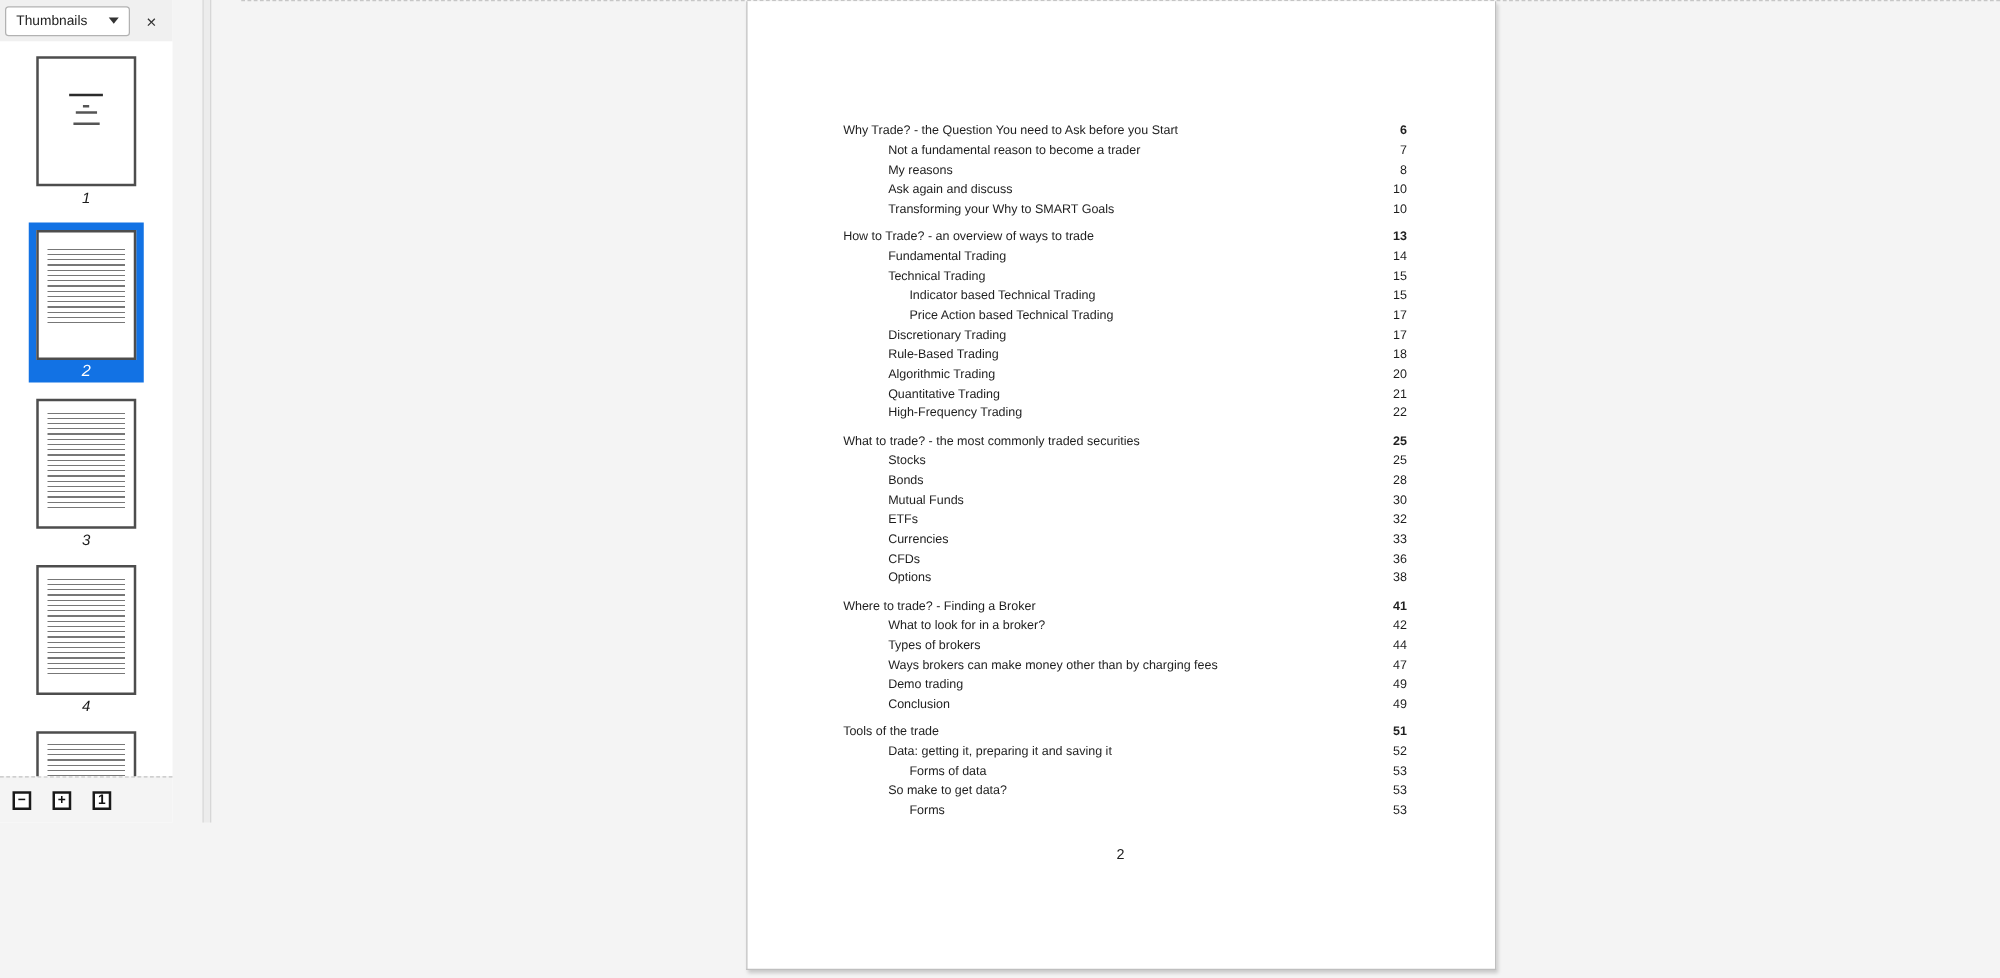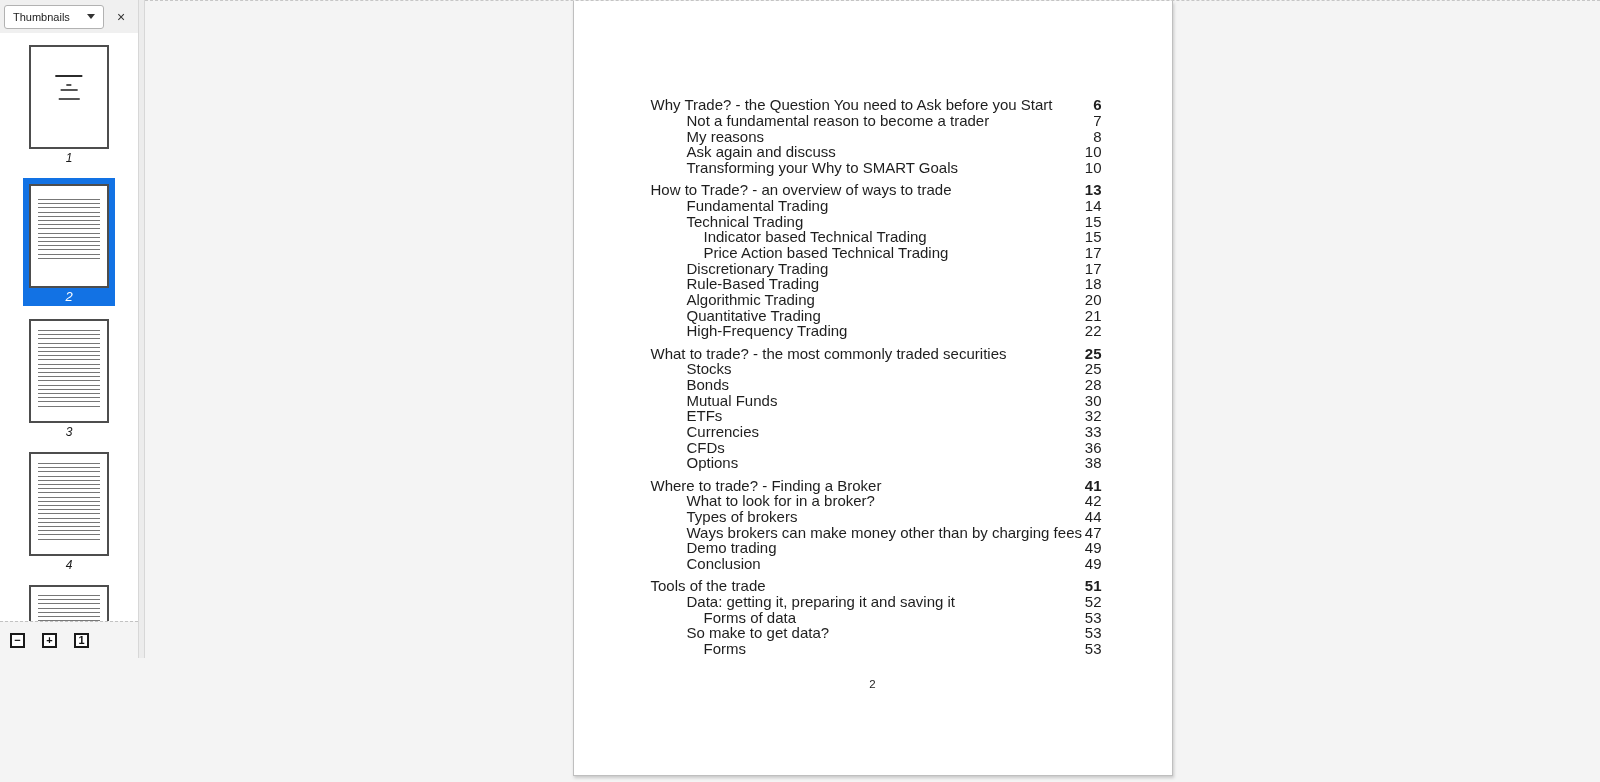--- a/index.html
+++ b/index.html
@@ -1,18 +1,18 @@
 <!DOCTYPE html>
 <html style="--sel: #1272e4;"><head>
 <meta charset="utf-8">
 <style>
   * { margin:0; padding:0; box-sizing:border-box; }
   html,body { width:1600px; height:782px; overflow:hidden; background:#f4f4f4;
               font-family:"Liberation Sans", sans-serif; }
-  .app { display:flex; width:1600px; height:658px; }
+  .app { display:flex; width:1600px; height:658px;gap:24px; }
 
   
   .sidebar { width:138px; background:#fff; display:flex; flex-direction:column; flex:none; }
   .sidebar-header { height:33px; background:#f0f0f0; display:flex; align-items:center;
                     padding:0 4px; flex:none; }
   .thumb-dropdown { display:flex; align-items:center; justify-content:space-between;
                     width:100px; height:24px; background:#fff; border:1px solid #b2b2b2;
                     border-radius:3px; padding:0 8px; font-size:11px; color:#222;
                     font-family:"Liberation Sans",sans-serif; cursor:pointer; }
   .caret { width:0; height:0; border-left:4px solid transparent; border-right:4px solid transparent;
@@ -52,21 +52,21 @@
 
   
   .splitter { width:7px; background:#ececec; border-left:1px solid #d7d7d7;
               border-right:1px solid #d7d7d7; flex:none; cursor:col-resize; }
 
   
   .viewer { flex:1; background:#f4f4f4; border-top:1px dashed #c6c6c6;
             display:flex; justify-content:center; }
   .page { width:600px; height:775px; background:#fff; border:1px solid #bfbfbf; border-top:none;
           box-shadow:1px 2px 3px rgba(0,0,0,0.18); }
-  .toc { padding:96px 70px 0 77px; font-size:15px; color:#1e1e1e; }
+  .toc { padding:96px 70px 0 77px; font-size:10px; color:#1e1e1e; }
   .toc-section { margin-bottom:6.5px; }
   .toc-row { display:flex; height:15.7px; align-items:center; }
   .toc-row .t { white-space:nowrap; }
   .toc-row.lvl2 .t { padding-left:36px; }
   .toc-row.lvl3 .t { padding-left:53px; }
   .toc-row .sp { flex:1; }
   .toc-row .p { white-space:nowrap; }
   .toc-row.hdr .p { font-weight:bold; }
   .page-footer { text-align:center; font-size:11.5px; color:#1e1e1e; margin-top:22px; }
 </style>

